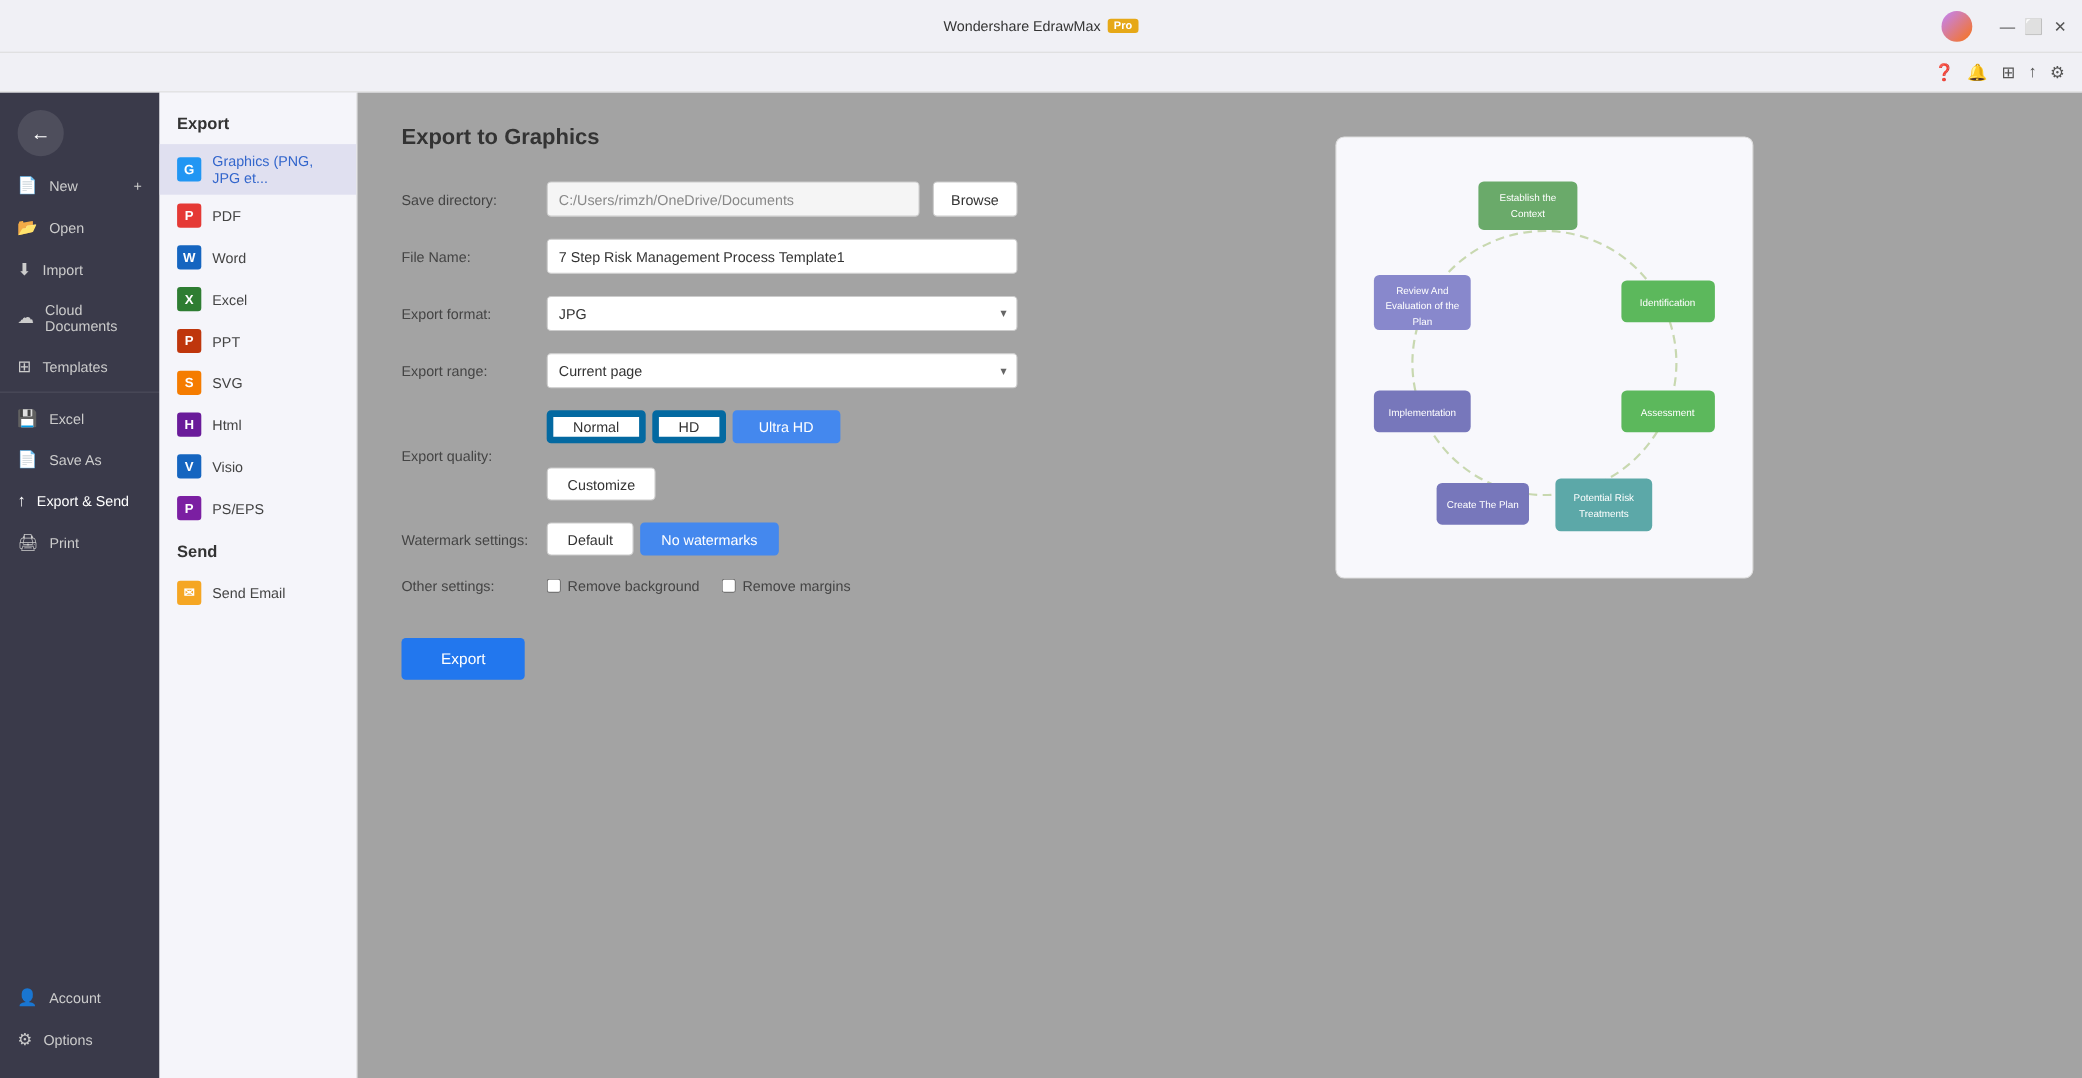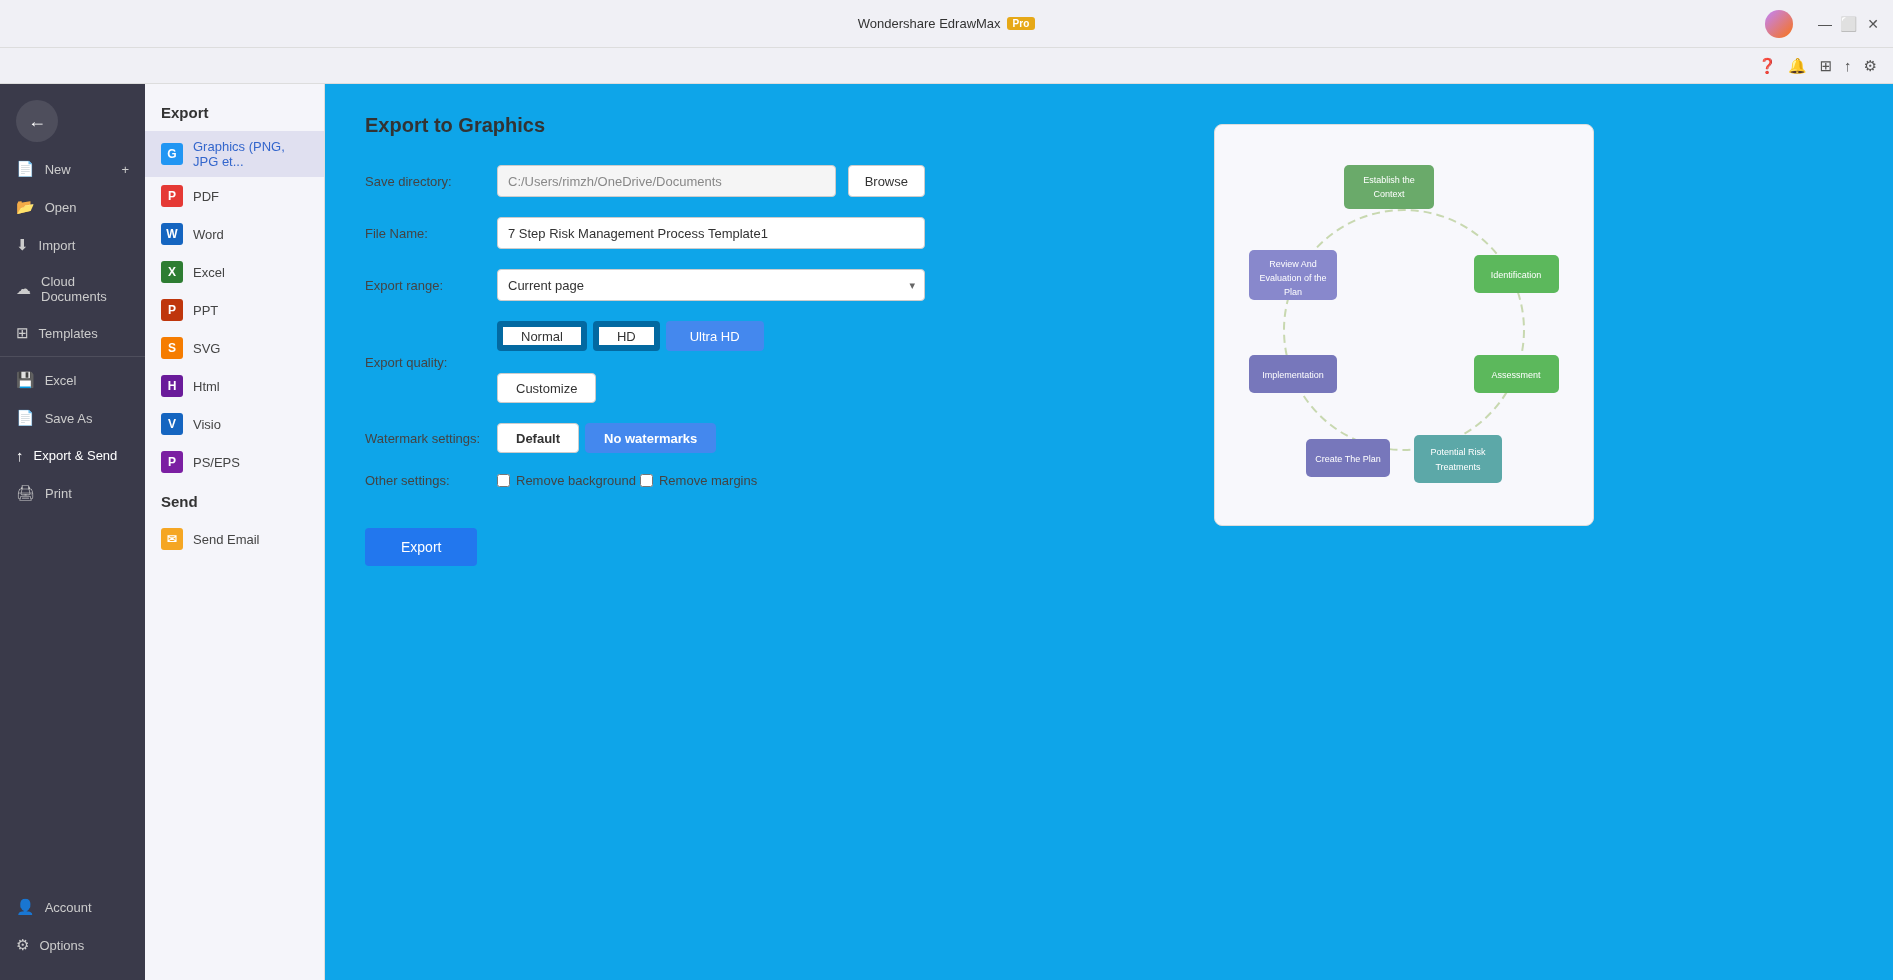--- a/index.html
+++ b/index.html
@@ -174,21 +174,21 @@
     .send-section-title {
       font-size: 15px;
       font-weight: 600;
       color: #333;
       padding: 12px 16px 10px;
     }
 
     
     .main-content {
       flex: 1;
-      background: #0ea5e9;
+      background: #a3a3a3;
       padding: 30px 40px;
       overflow-y: auto;
       display: flex;
       gap: 30px;
     }
 
     .export-form-section {
       flex: 0 0 560px;
     }
 
@@ -307,32 +307,31 @@
     }
     .watermark-btn {
       height: 30px;
       padding: 0 18px;
       border: 1px solid #ccc;
       border-radius: 4px;
       font-size: 13px;
       cursor: pointer;
       background: #fff;
       color: #333;
-      font-weight: bold;
     }
     .watermark-btn.selected {
       background: #4488ee;
       border-color: #4488ee;
       color: #fff;
     }
 
     
     .checkbox-group {
       display: flex;
-      gap: 4px;
+      gap: 20px;
       align-items: center;
       justify-content: flex-end;
     }
     .checkbox-label {
       display: flex;
       align-items: center;
       gap: 6px;
       font-size: 13px;
       color: #444;
       cursor: pointer;
@@ -526,20 +525,32 @@
         <button class="browse-btn">Browse</button>
       </div>
 
       
       <div class="form-row">
         <span class="form-label">File Name:</span>
         <input class="form-input" type="text" value="7 Step Risk Management Process Template1" style="">
       </div>
 
       
+      <div class="form-row">
+        <span class="form-label">Export format:</span>
+        <div class="select-wrapper">
+          <select>
+            <option>JPG</option>
+            <option>PNG</option>
+            <option>BMP</option>
+            <option>GIF</option>
+            <option>TIFF</option>
+          </select>
+        </div>
+      </div>
 
       
       <div class="form-row">
         <span class="form-label">Export range:</span>
         <div class="select-wrapper">
           <select>
             <option>Current page</option>
             <option>All pages</option>
             <option>Selected pages</option>
           </select>

